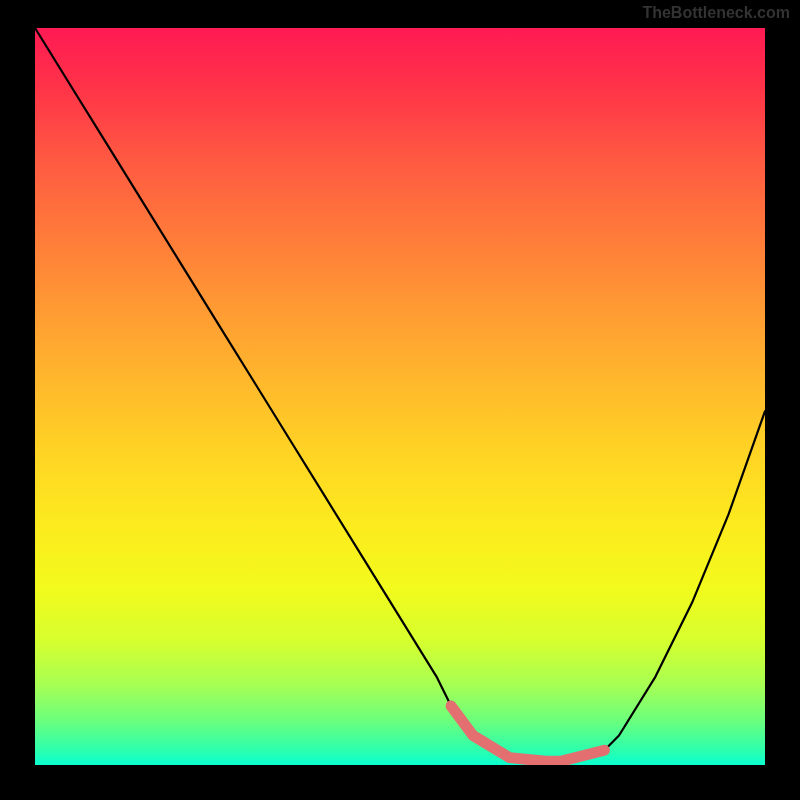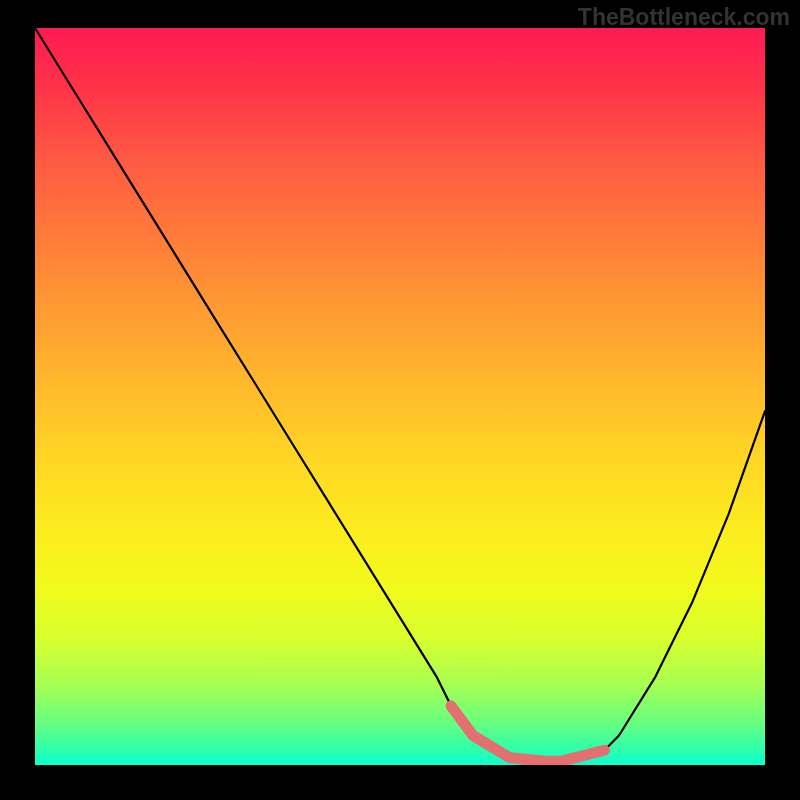--- a/index.html
+++ b/index.html
@@ -9,21 +9,21 @@
     background: #000;
     position: relative;
     overflow: hidden;
     font-family: Arial, sans-serif;
   }
   .attribution {
     position: absolute;
     top: 4px;
     right: 10px;
     color: #333;
-    font-size: 23px;
+    font-size: 16px;
     font-weight: bold;
     z-index: 10;
     text-align: center;
   }
   .plot-area {
     position: absolute;
     left: 35px;
     top: 28px;
     width: 730px;
     height: 737px;

